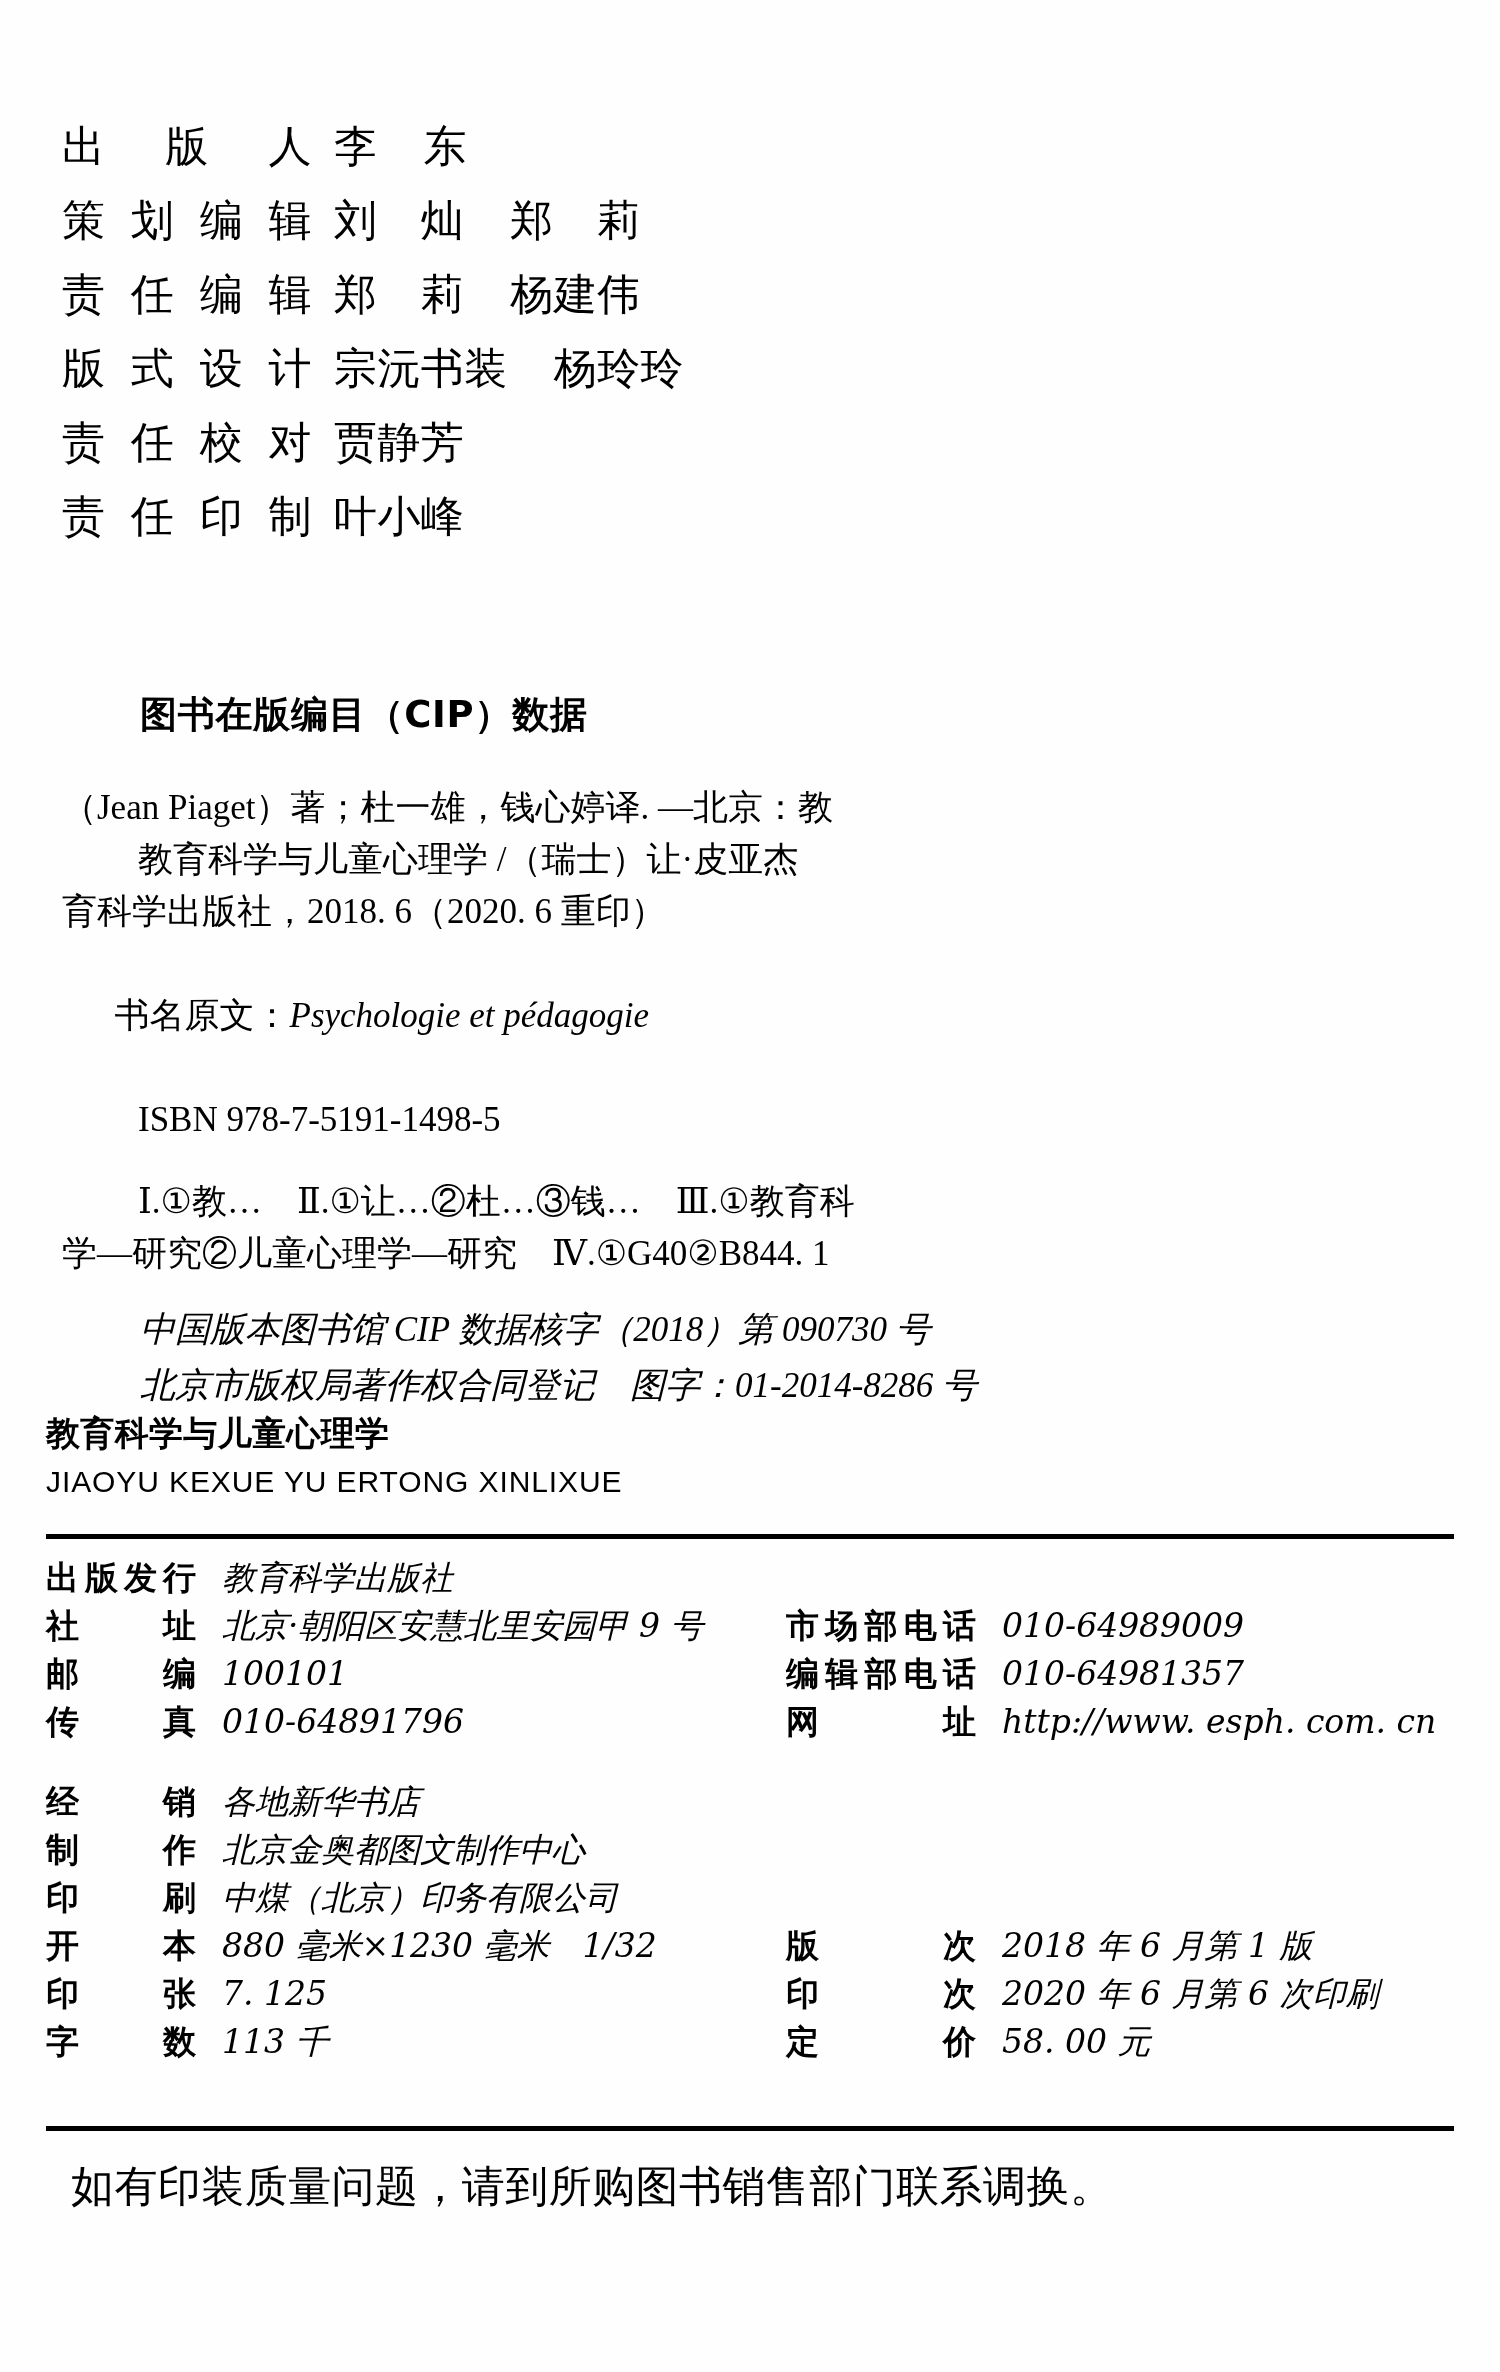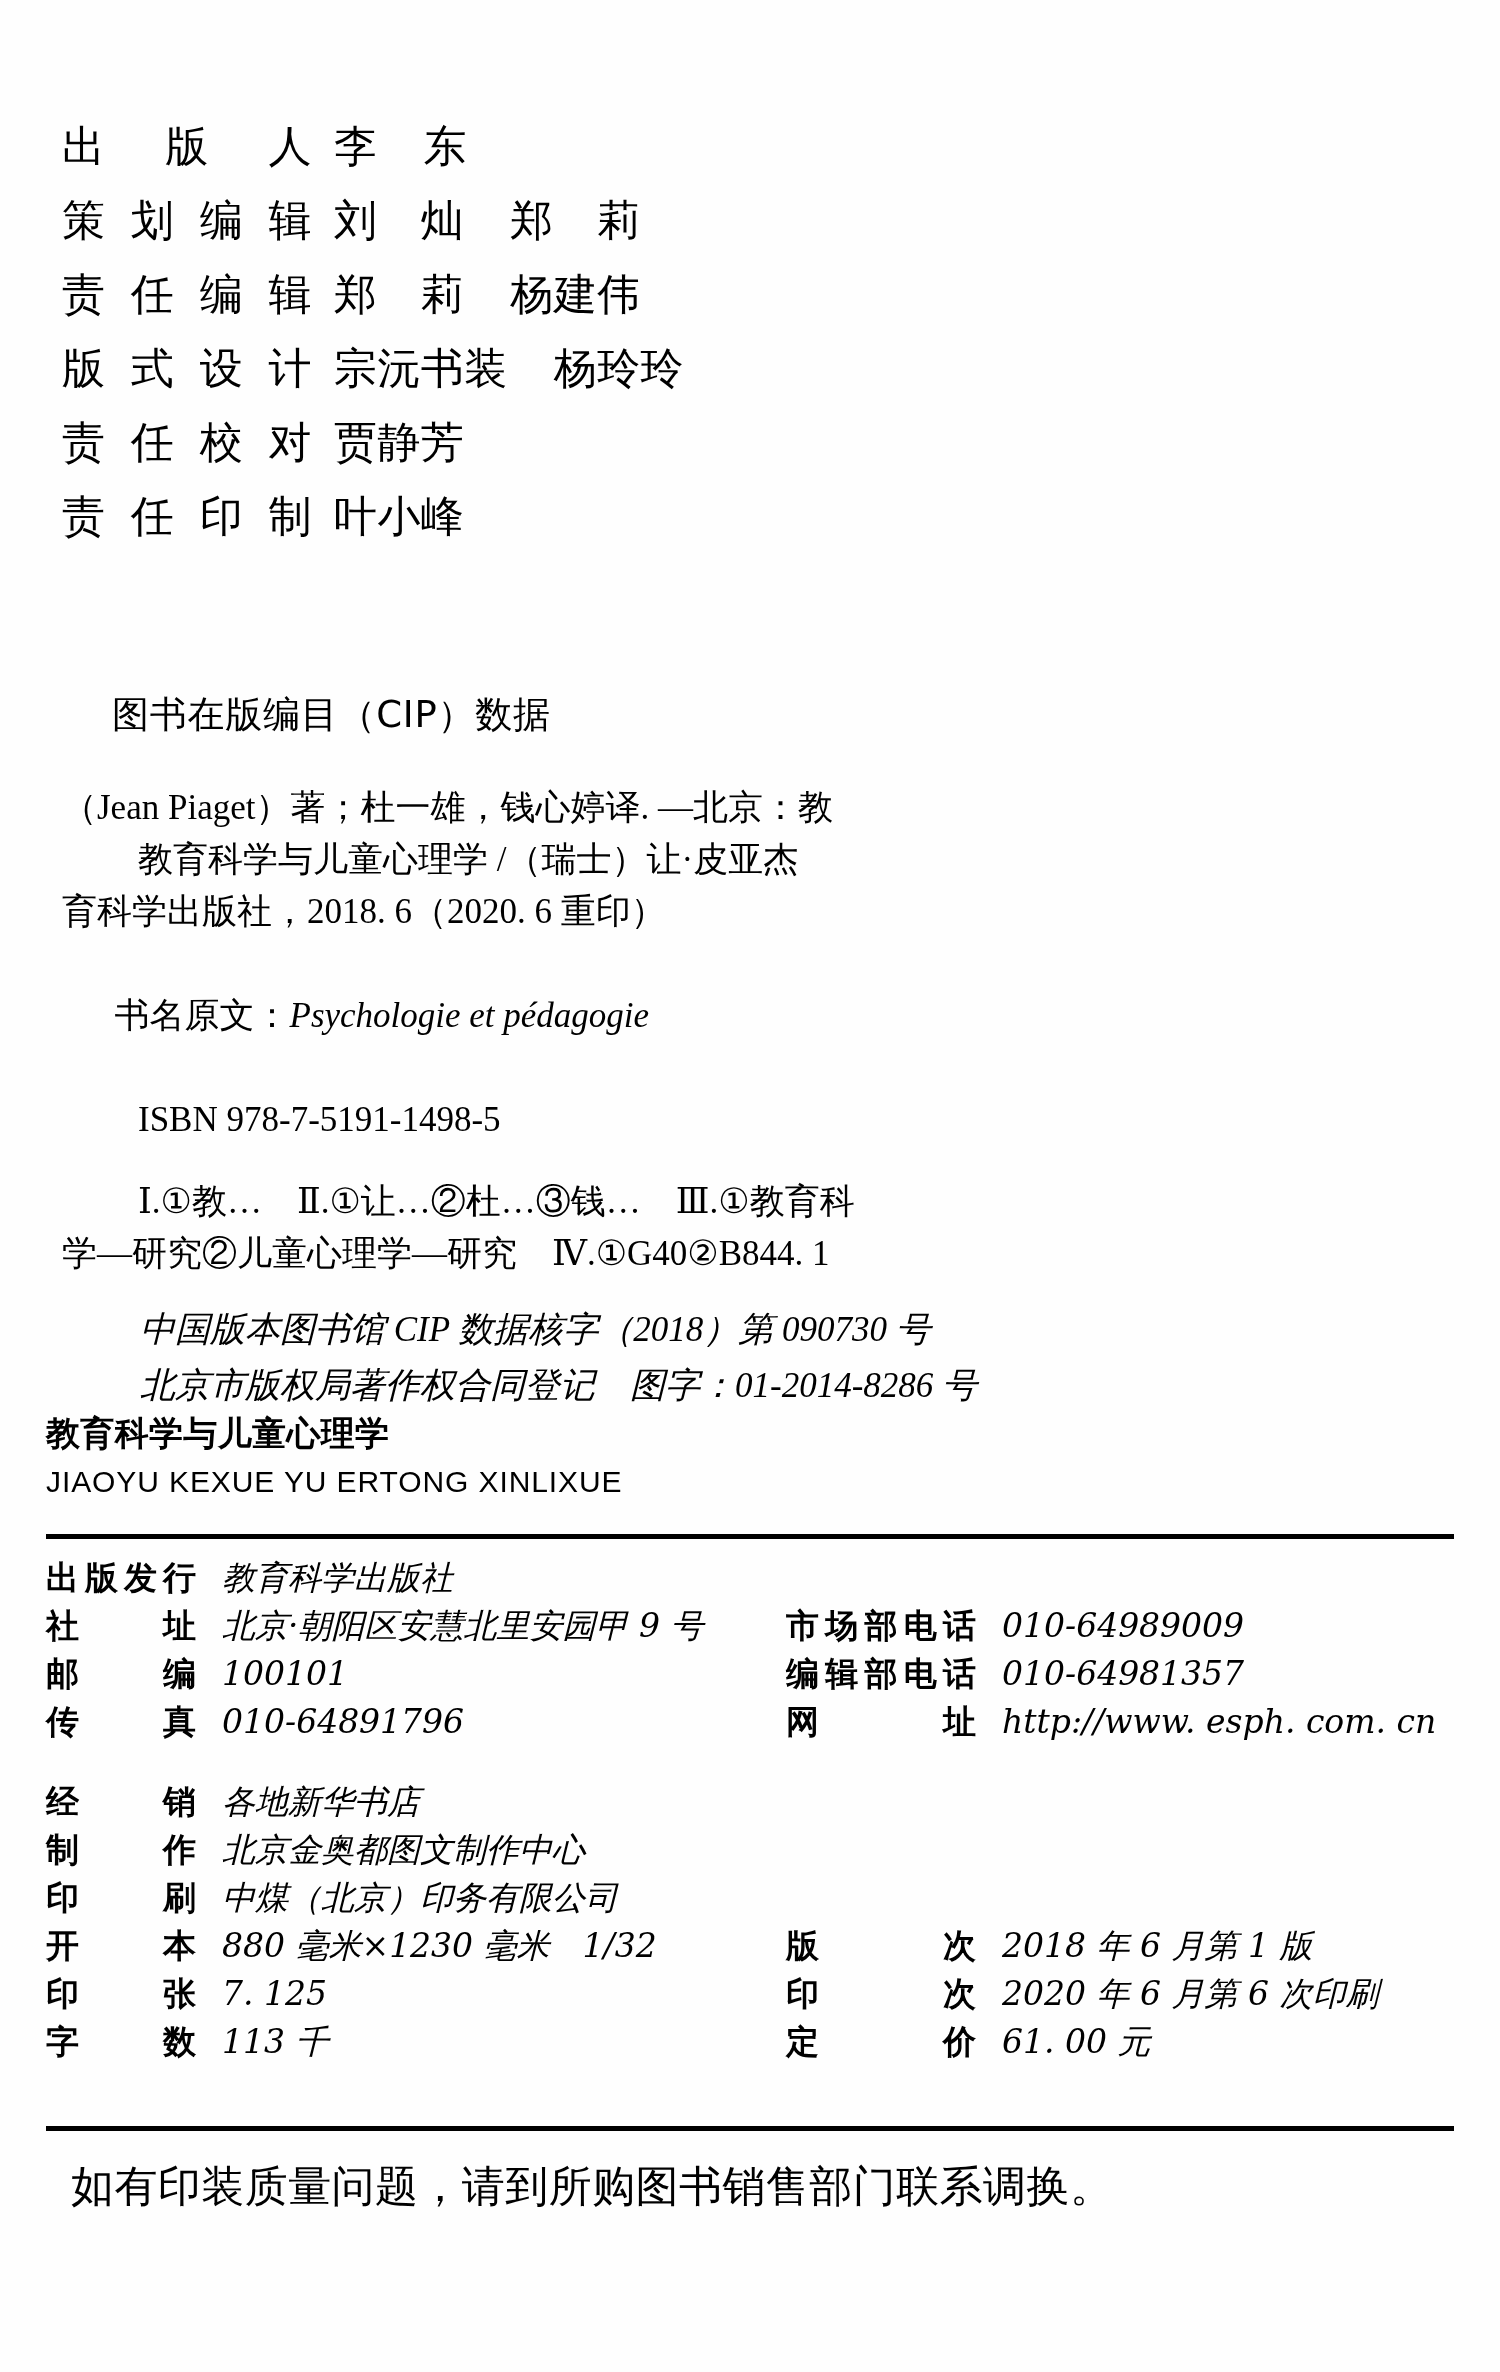--- a/index.html
+++ b/index.html
@@ -53,24 +53,24 @@
 
   
   .cip {
     position: absolute;
     left: 62px;
     top: 690px;
     width: 1000px;
   }
   .cip-heading {
     font-family: "DejaVu Sans", "Liberation Sans", sans-serif;
-    font-weight: normal;
+    font-weight: bold;
     font-size: 37px;
     letter-spacing: 0.02em;
-    margin-left: 50px;
+    margin-left: 78px;
     margin-bottom: 42px;
   }
   .cip-line {
     font-size: 35px;
     line-height: 52px;
     white-space: pre-wrap;
     font-family: "Liberation Serif", "DejaVu Serif", serif;
   }
   .cip-line.indent { text-indent: 76px; }
   .cip-line.indent-small { text-indent: 76px; }
@@ -424,21 +424,21 @@
           <span>字</span>
           <span>数</span>
         </span>
         <span class="imp-value">113 千</span>
       </div>
       <div class="imp-col right">
         <span class="imp-label w5">
           <span>定</span>
           <span>价</span>
         </span>
-        <span class="imp-value">61. 00 元</span>
+        <span class="imp-value">58. 00 元</span>
       </div>
     </div>
 
   </div>
 
   <div class="rule rule-bottom"></div>
 
   <div class="footer-note">如有印装质量问题，请到所购图书销售部门联系调换。</div>
 
 </div>

